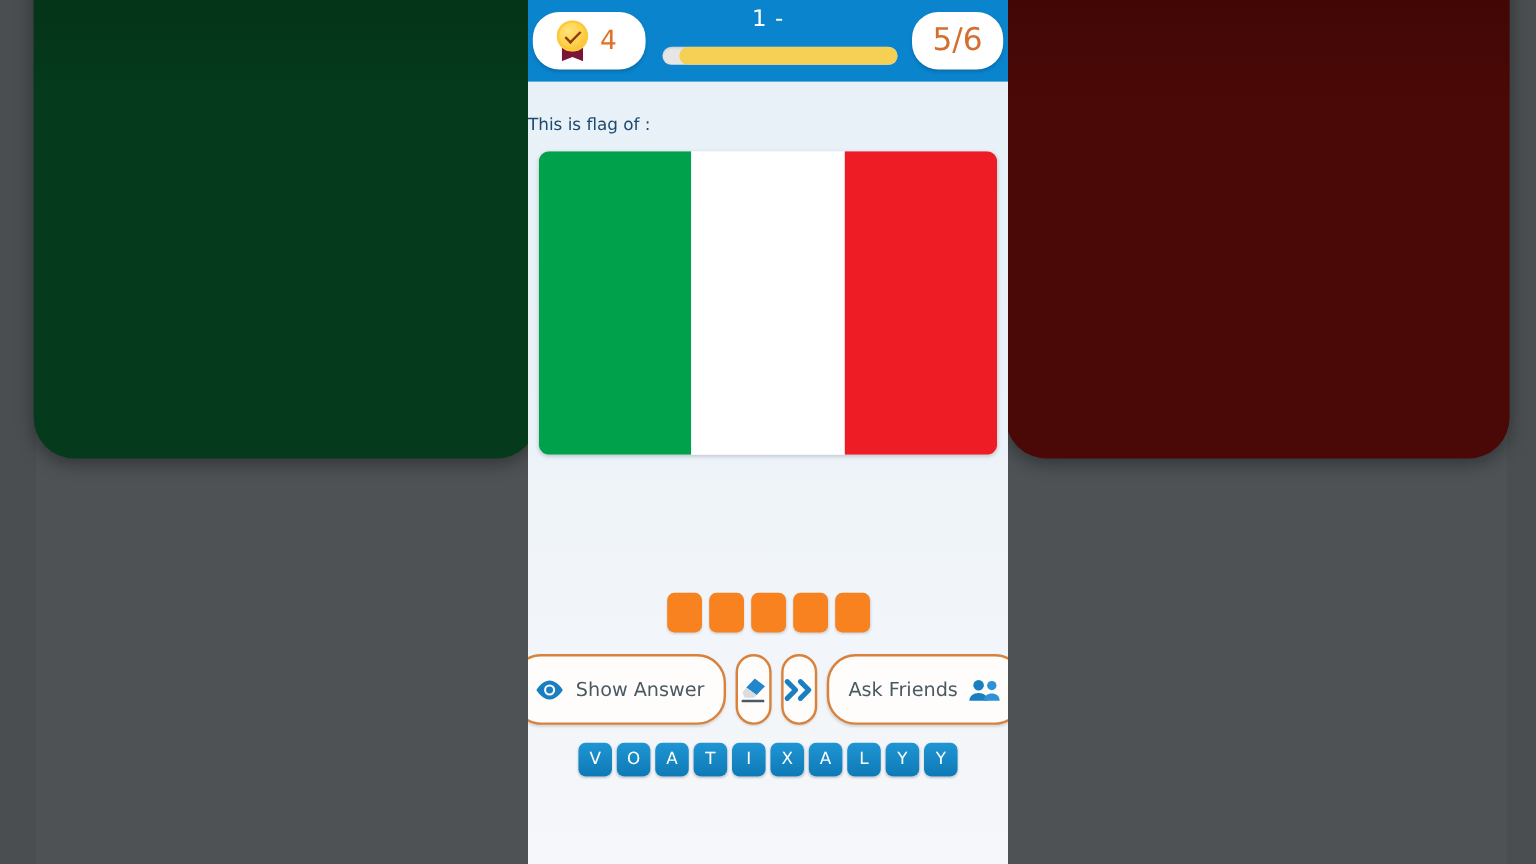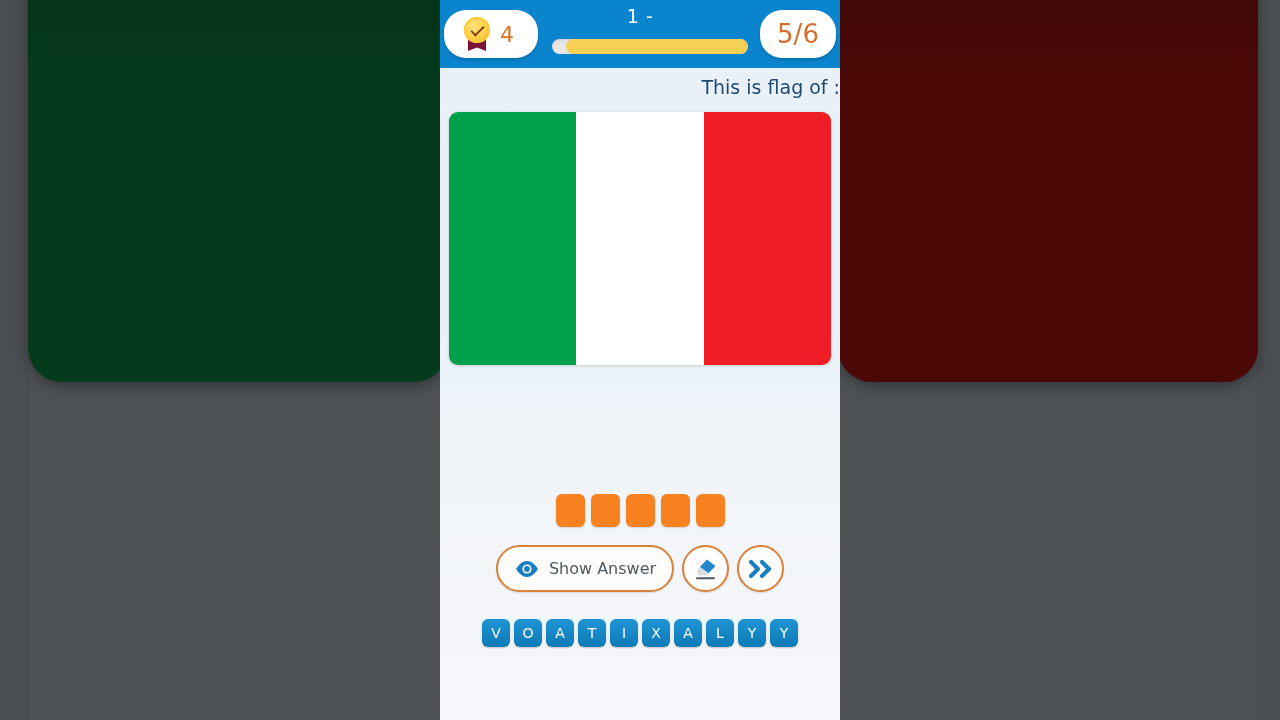--- a/index.html
+++ b/index.html
@@ -139,24 +139,24 @@
   .progress-fill {
     position: absolute;
     right: 0; top: 0;
     height: 100%;
     background: #f6cf55;
     border-radius: 8px;
   }
 
   
   .question {
-    text-align: right;
+    text-align: left;
     color: #1d4a73;
-    font-size: 19px;
-    padding-top: 8px;
+    font-size: 14px;
+    padding-top: 28px;
   }
 
   
   .flag-wrap {
     margin: 14px auto 0;
     width: 382px; height: 253px;
     border-radius: 9px;
     overflow: hidden;
     display: flex;
     box-shadow: 0 1px 3px rgba(40,60,80,.20);
@@ -184,21 +184,21 @@
     left: 0; right: 0; top: 545px;
     display: flex;
     align-items: center;
     justify-content: center;
     gap: 8px;
   }
   .btn {
     background: #fffdfb;
     border: 2px solid #d9823c;
     border-radius: 24px;
-    height: 47px;
+    height: 59px;
     display: flex;
     align-items: center;
     justify-content: center;
     gap: 9px;
     box-shadow: 0 1px 2px rgba(0,0,0,.12);
     cursor: pointer;
   }
   .btn-wide { padding: 0 16px; }
   .btn-round { width: 47px; padding: 0; }
   .btn-label {
@@ -305,20 +305,29 @@
         </svg>
       </div>
 
       <div class="btn btn-round">
         <svg class="ico-skip" viewBox="0 0 26 20">
           <path d="M3 3l7 7-7 7" fill="none" stroke="#1a7fc1" stroke-width="4.2" stroke-linecap="round" stroke-linejoin="round"></path>
           <path d="M14 3l7 7-7 7" fill="none" stroke="#1a7fc1" stroke-width="4.2" stroke-linecap="round" stroke-linejoin="round"></path>
         </svg>
       </div>
 
+      <div class="btn btn-wide">
+        <span class="btn-label">Ask Friends</span>
+        <svg class="ico-friends" viewBox="0 0 28 20">
+          <circle cx="8.5" cy="6" r="4.4" fill="#1a7fc1"></circle>
+          <path d="M0.8 19c0-4.3 3.5-6.6 7.7-6.6S16.2 14.7 16.2 19z" fill="#1a7fc1"></path>
+          <circle cx="19.5" cy="6.3" r="3.9" fill="#2d93d6"></circle>
+          <path d="M13 19c0-3.9 2.9-6 6.5-6s6.5 2.1 6.5 6z" fill="#2d93d6"></path>
+        </svg>
+      </div>
     </div>
 
     <div class="letters">
       <div class="key">V</div>
       <div class="key">O</div>
       <div class="key">A</div>
       <div class="key">T</div>
       <div class="key">I</div>
       <div class="key">X</div>
       <div class="key">A</div>

